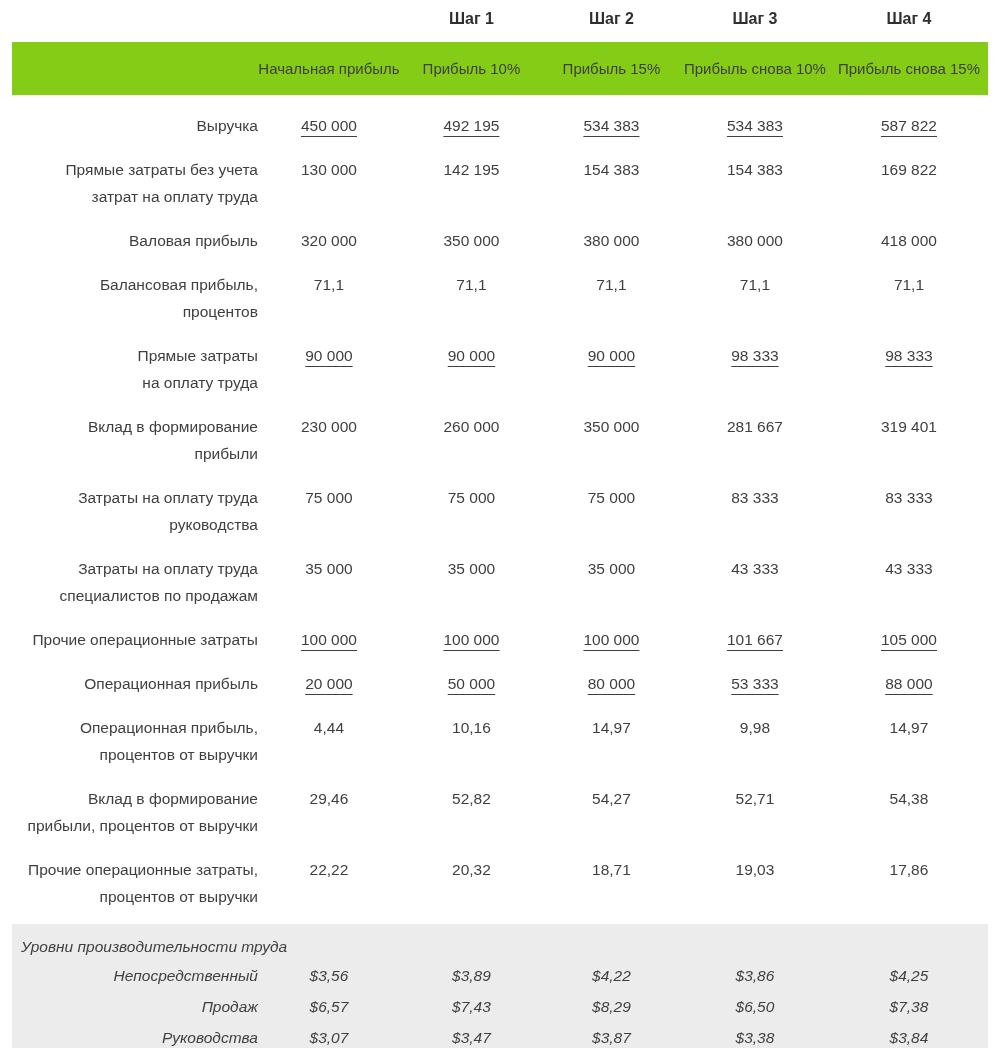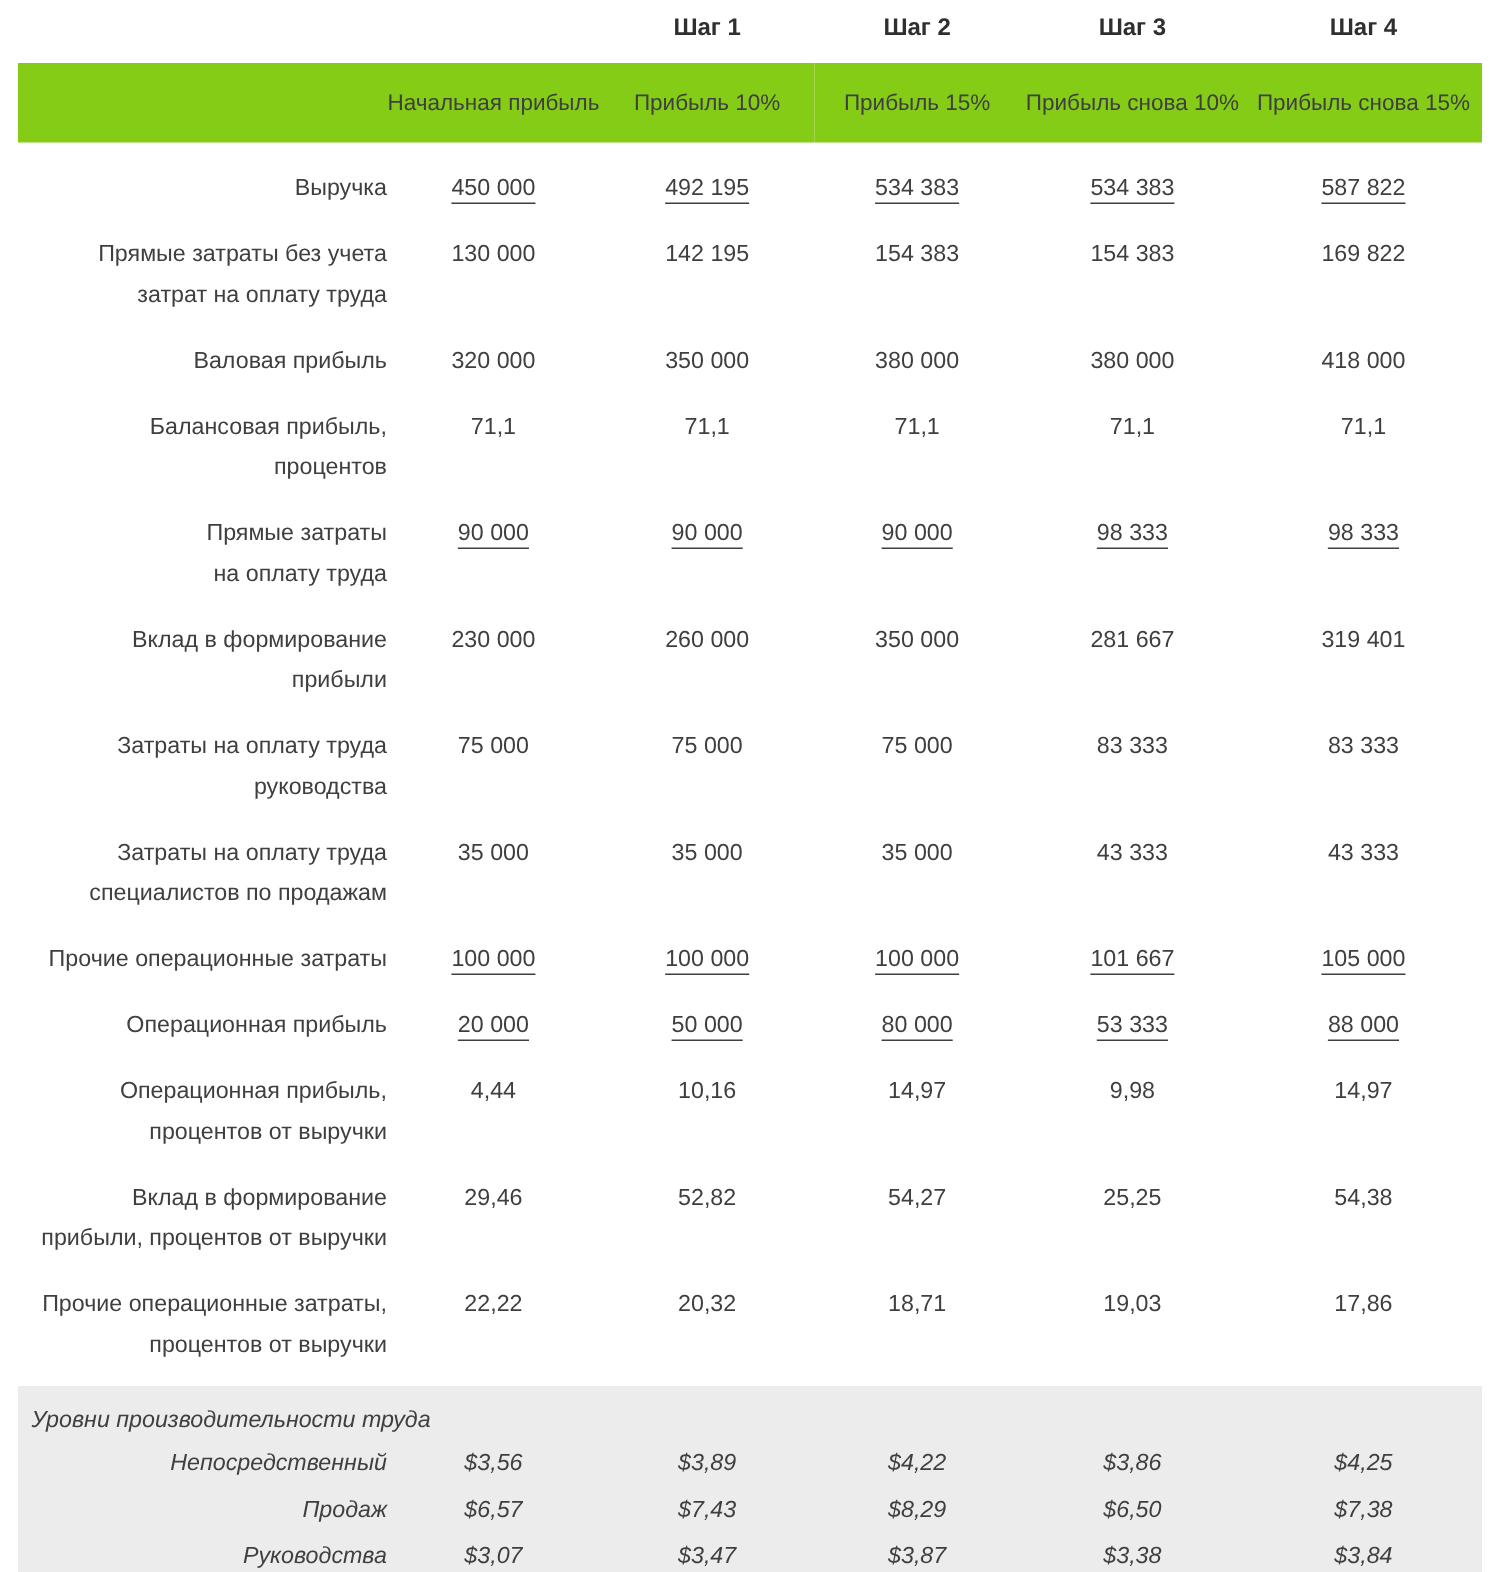--- a/index.html
+++ b/index.html
@@ -208,21 +208,21 @@
           <td class="value-cell">10,16</td>
           <td class="value-cell">14,97</td>
           <td class="value-cell">9,98</td>
           <td class="value-cell">14,97</td>
         </tr>
         <tr>
           <td class="label-cell">Вклад в формирование<br>прибыли, процентов от выручки</td>
           <td class="value-cell">29,46</td>
           <td class="value-cell">52,82</td>
           <td class="value-cell">54,27</td>
-          <td class="value-cell">25,25</td>
+          <td class="value-cell">52,71</td>
           <td class="value-cell">54,38</td>
         </tr>
         <tr>
           <td class="label-cell">Прочие операционные затраты,<br>процентов от выручки</td>
           <td class="value-cell">22,22</td>
           <td class="value-cell">20,32</td>
           <td class="value-cell">18,71</td>
           <td class="value-cell">19,03</td>
           <td class="value-cell">17,86</td>
         </tr>

